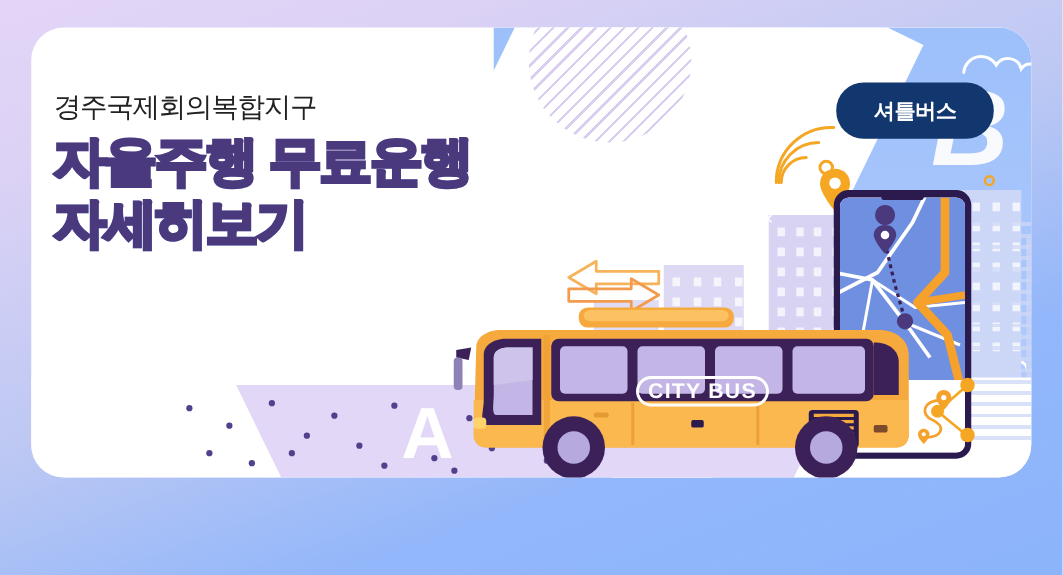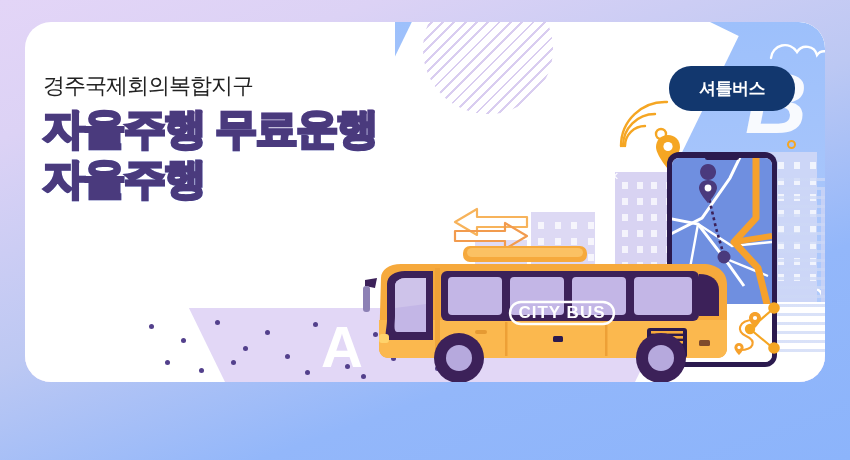--- a/index.html
+++ b/index.html
@@ -457,20 +457,20 @@
           <circle cx="306" cy="114" r="25" fill="#3c2159"></circle>
           <circle cx="306" cy="114" r="13" fill="#b6a9dd"></circle>
         </g>
       </svg>
     </div>
 
     <div class="text-block">
       <div class="kicker">경주국제회의복합지구</div>
       <div class="headline">
         <div class="l1">자율주행 무료운행</div>
-        <div class="l2">자율주행</div>
+        <div class="l2">자세히보기</div>
       </div>
     </div>
 
     <button class="cta">셔틀버스</button>
 
   </div>
 </div>
 
 </body></html>

